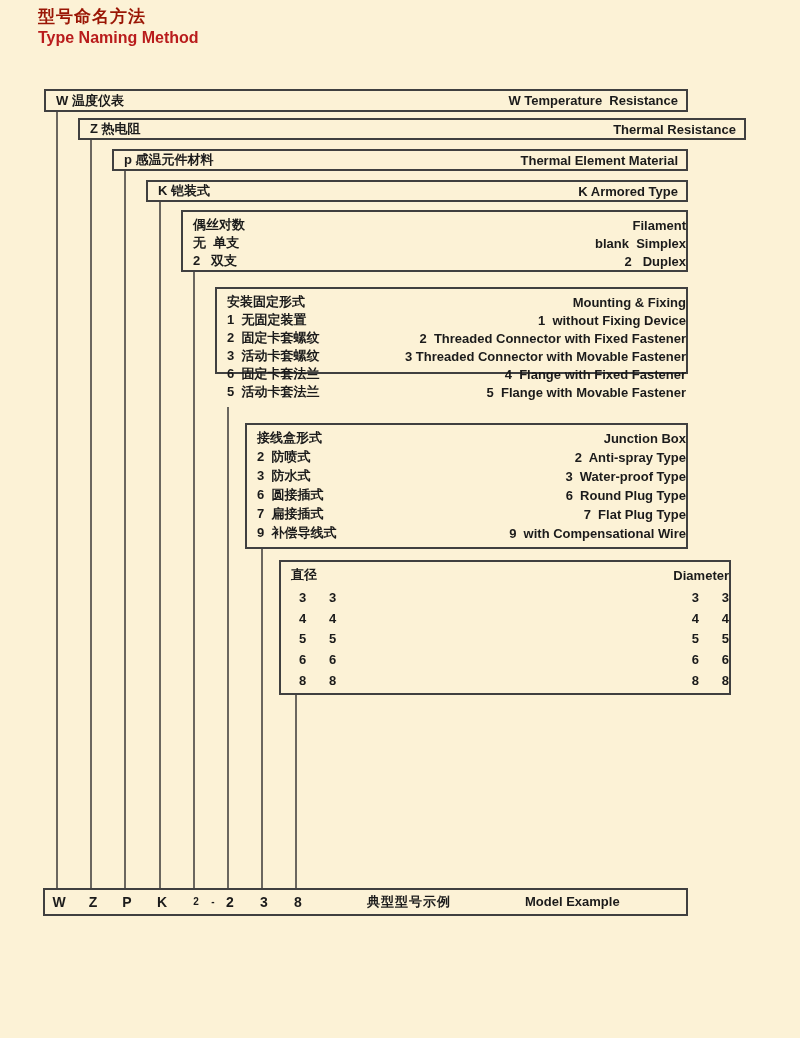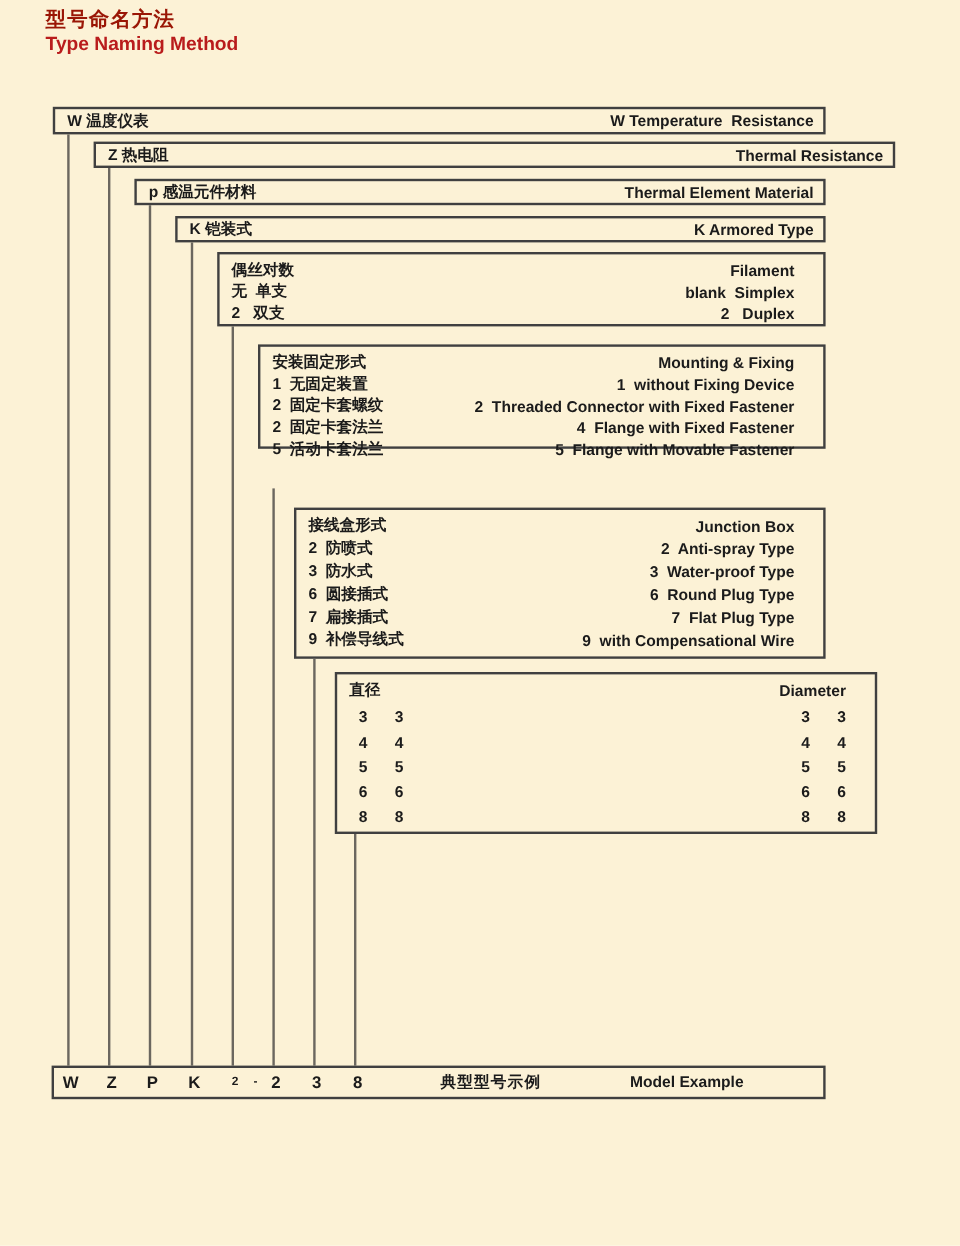--- a/index.html
+++ b/index.html
@@ -12,21 +12,21 @@
   .title-block { position:absolute; left:38px; top:6px; }
   .title-cn { font-size:17px; font-weight:bold; color:#9a1605; line-height:21px; letter-spacing:1px;}
   .title-en { font-size:16px; font-weight:bold; color:#b91c1c; line-height:21px; }
 
   .box {
     position:absolute; border:2px solid #404040; background:transparent;
     font-size:13px; font-weight:bold; color:#1b1b1b;
   }
   .box .cn, .box .en, .box .pair span { white-space:pre; }
   .single { display:flex; align-items:center; justify-content:space-between; padding:0 8px 0 10px; }
-  .multi  { display:flex; flex-direction:column; justify-content:space-between; padding:4px 24px 5px 10px; }
+  .multi  { display:flex; flex-direction:column; justify-content:space-between; padding:4px 0 5px 10px; }
   .multi .row { display:flex; justify-content:space-between; align-items:center; }
 
   .b1 { left:44px;  top:89px;  width:644px; height:23px; }
   .b2 { left:78px;  top:118px; width:668px; height:22px; }
   .b3 { left:112px; top:149px; width:576px; height:22px; }
   .b4 { left:146px; top:180px; width:542px; height:22px; }
   .b5 { left:181px; top:210px; width:507px; height:62px; }
   .b6 { left:215px; top:287px; width:473px; height:87px; }
   .b7 { left:245px; top:423px; width:443px; height:126px; }
   .b8 { left:279px; top:560px; width:452px; height:135px; }
@@ -110,21 +110,25 @@
     </div>
     <div class="row">
       <span class="cn">1  无固定装置</span>
       <span class="en">1  without Fixing Device</span>
     </div>
     <div class="row">
       <span class="cn">2  固定卡套螺纹</span>
       <span class="en">2  Threaded Connector with Fixed Fastener</span>
     </div>
     <div class="row">
-      <span class="cn">2  固定卡套法兰</span>
+      <span class="cn">3  活动卡套螺纹</span>
+      <span class="en">3 Threaded Connector with Movable Fastener</span>
+    </div>
+    <div class="row">
+      <span class="cn">6  固定卡套法兰</span>
       <span class="en">4  Flange with Fixed Fastener</span>
     </div>
     <div class="row">
       <span class="cn">5  活动卡套法兰</span>
       <span class="en">5  Flange with Movable Fastener</span>
     </div>
   </div>
 
   <div class="box multi b7">
     <div class="row">

